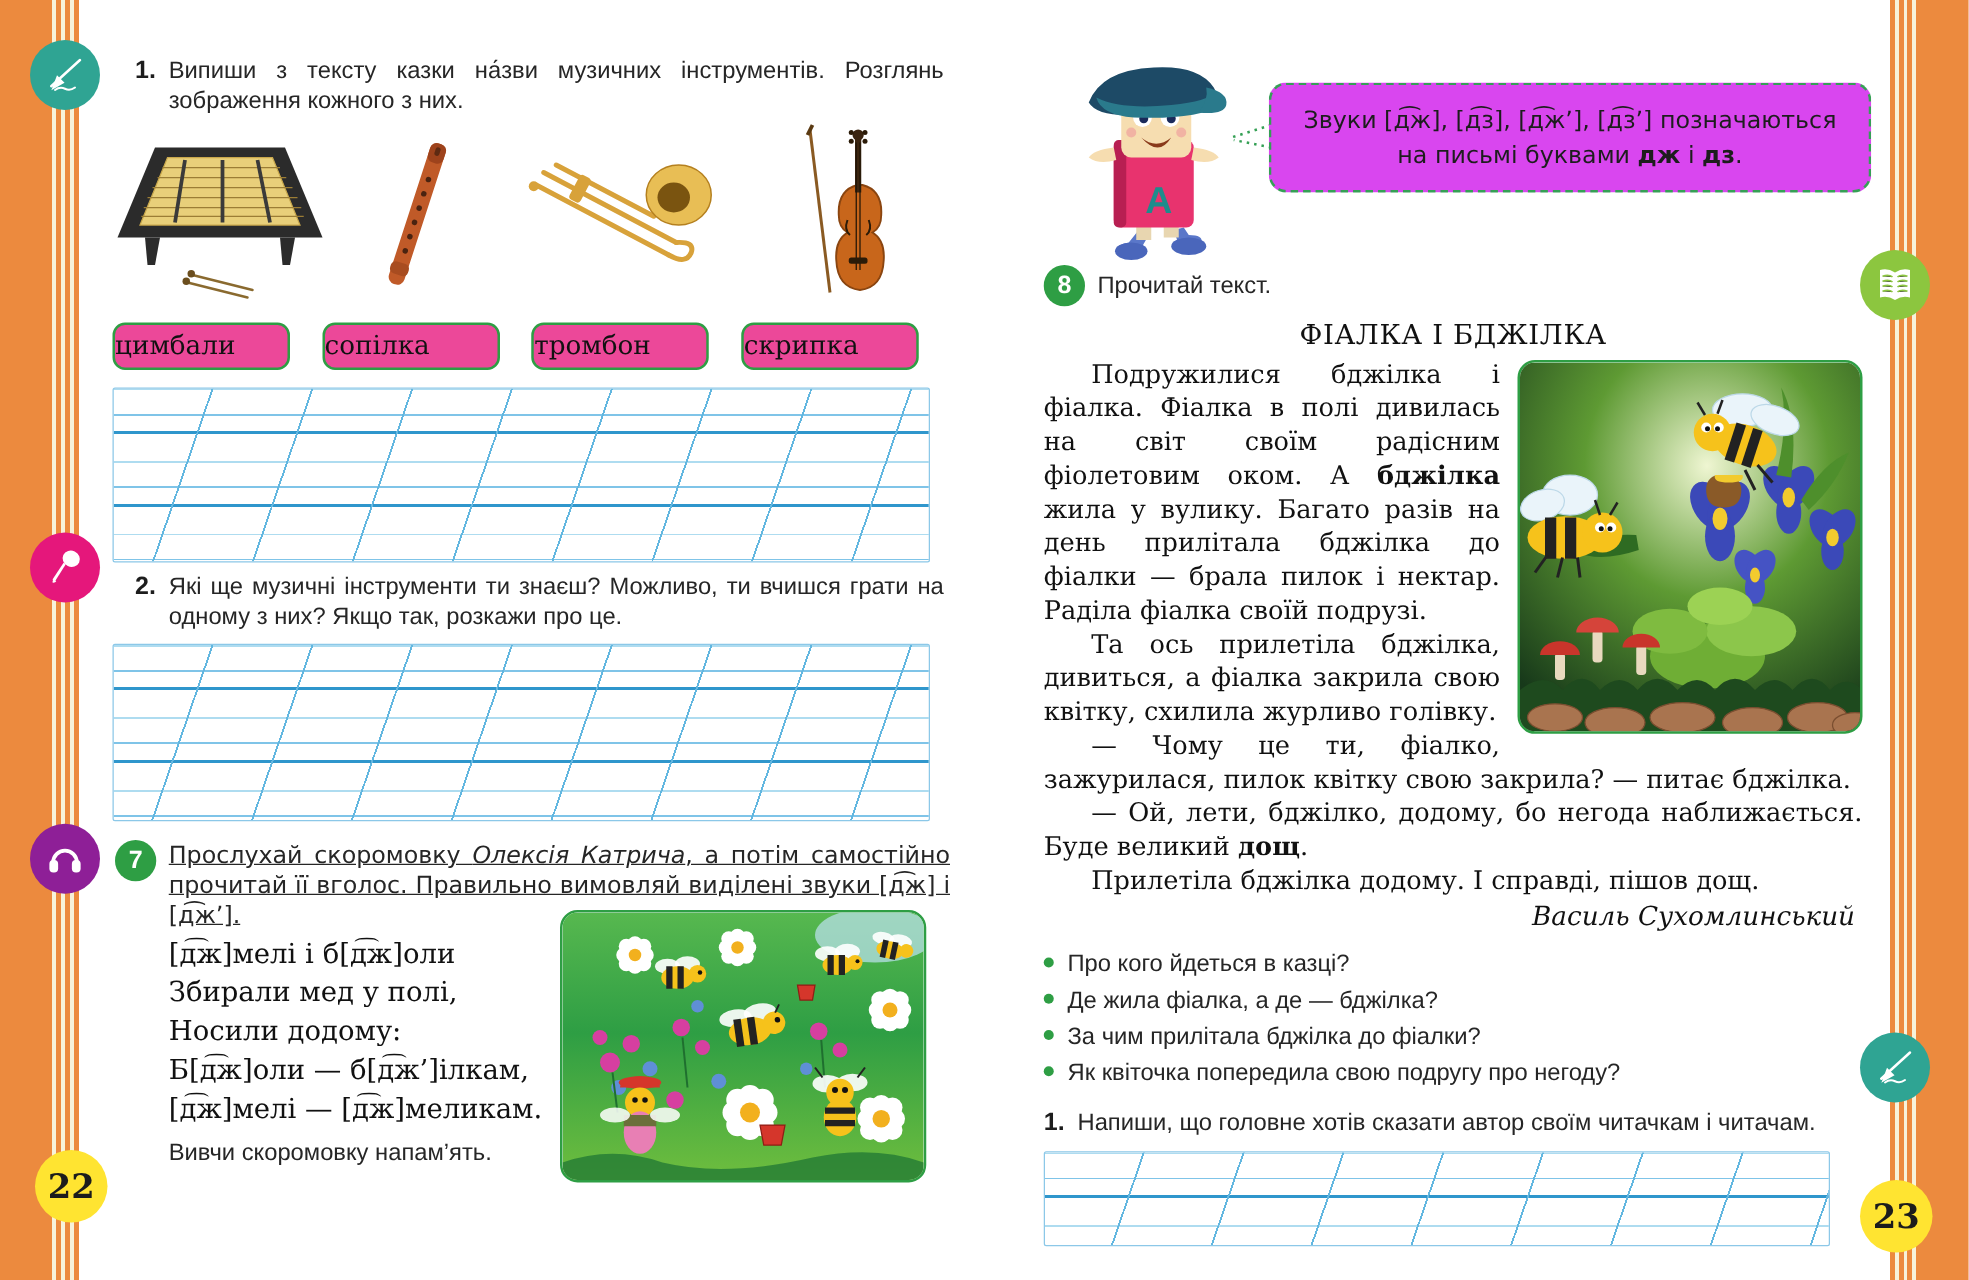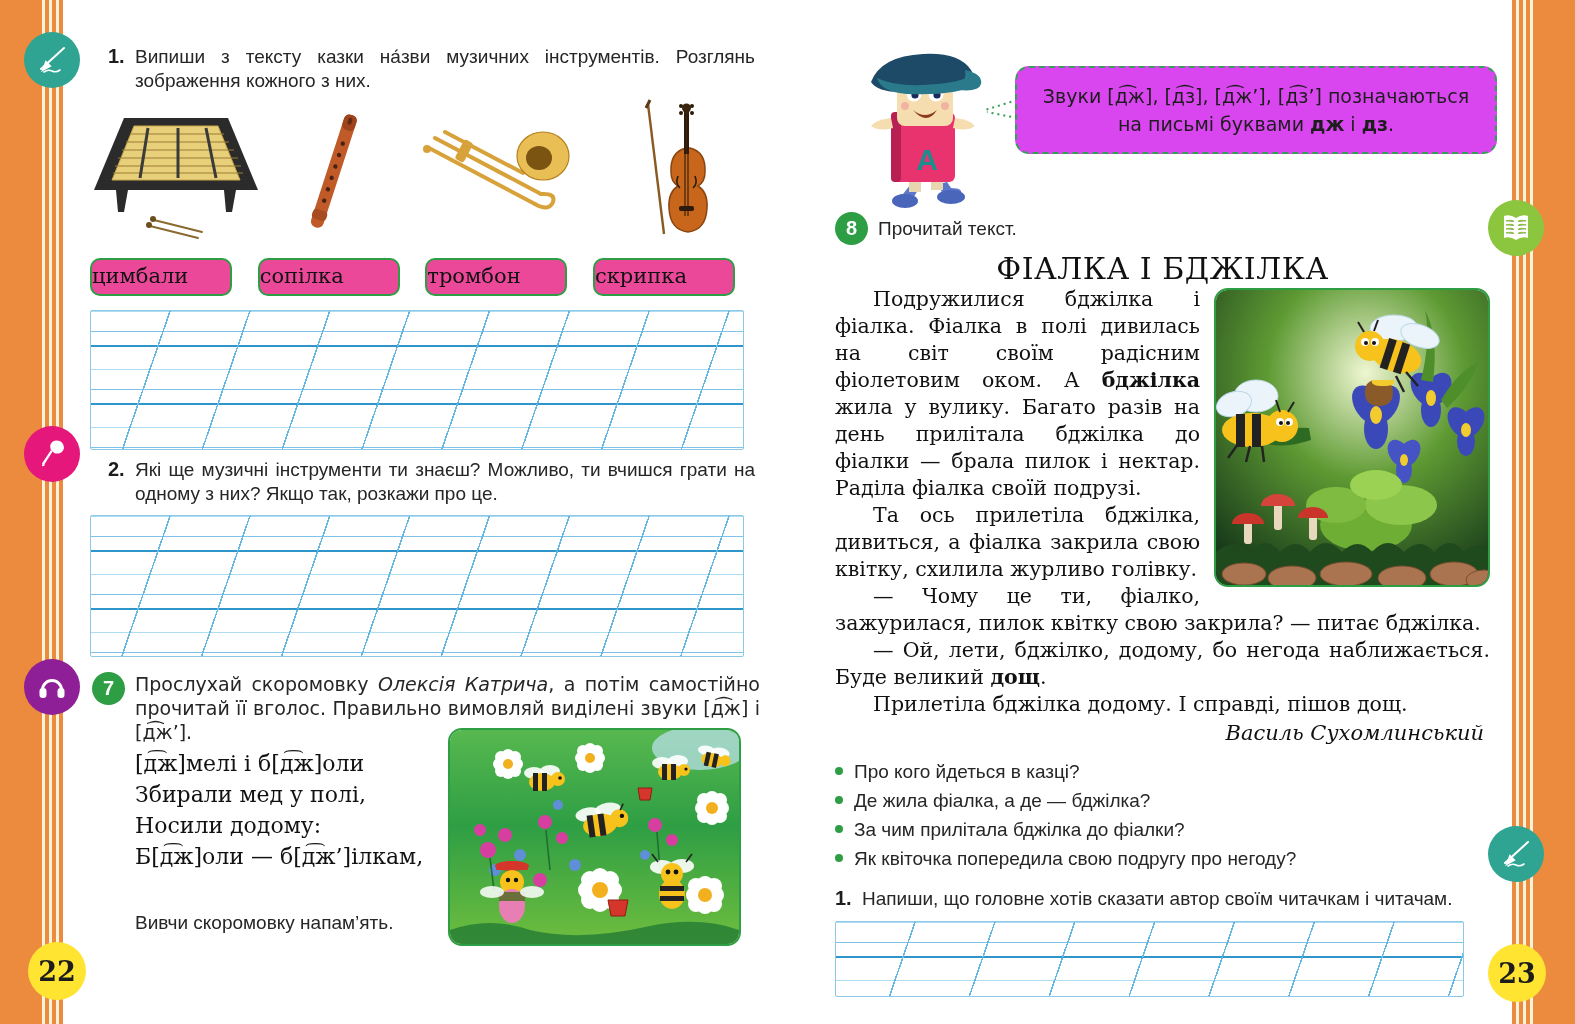--- a/index.html
+++ b/index.html
@@ -60,21 +60,21 @@
   .memorize{font-size:19px;color:#262626;}
 
   
   .speech{position:absolute;left:180px;top:66px;width:442px;border:2px dashed #35A055;border-radius:14px;
     background:#d946ef;padding:14px 18px;font-family:"DejaVu Sans",sans-serif;font-size:19px;line-height:28px;
     text-align:center;color:#1d1d1d;}
   .speech b{font-weight:bold;}
 
   
   .story{font-family:"DejaVu Serif","Liberation Serif",serif;font-size:20.5px;line-height:27px;color:#111;}
-  .story-title{text-align:center;font-size:30px;letter-spacing:.5px;margin:0 0 4px 0;font-weight:500;}
+  .story-title{text-align:center;font-size:22px;letter-spacing:.5px;margin:0 0 4px 0;font-weight:500;}
   .story p{margin:0;text-indent:38px;text-align:justify;}
   .story-img{float:right;width:272px;height:295px;margin:2px 0 6px 14px;border:2.5px solid #2E9E44;
     border-radius:14px;overflow:hidden;}
   .author{clear:none;text-align:right;font-style:italic;font-size:21px;margin-top:2px;padding-right:6px;}
 
   
   .questions{margin:10px 0 0 0;padding:0;list-style:none;}
   .questions li{font-size:19px;line-height:29px;color:#262626;display:flex;align-items:baseline;}
   .qdot{flex:0 0 8px;width:8px;height:8px;border-radius:50%;background:#2E9E44;margin-right:11px;
     position:relative;top:-3px;}
@@ -131,21 +131,21 @@
   <div class="m-icon m-teal" style="left:1488px;top:826px;">
     <svg width="34" height="34" viewBox="0 0 34 34">
         <g stroke="#fff" fill="none" stroke-width="2" stroke-linecap="round">
       <line x1="6" y1="26" x2="29" y2="5"></line>
           <path d="M8 27 l7 -4 -4 -4 z" fill="#fff"></path>
       <path d="M9 29 q4 -3 8 -1 q4 2 8 -1" stroke-width="1.6"></path>
         </g>
       </svg>
   </div>
 
-  <div class="page-circle" style="left:28px;top:942px;">
+  <div class="page-circle" style="left:28px;top:920px;">
     <span>22</span>
     </div>
   <div class="page-circle" style="left:1488px;top:944px;">
     <span>23</span>
     </div>
 
   <div class="page page-l">
 
     <div class="task-row" style="left:18px;top:45px;width:652px;">
       <span class="tnum">1.</span>
@@ -247,28 +247,29 @@
 
     <div class="task-row" style="left:18px;top:458px;width:652px;">
       <span class="tnum">2.</span>
       <span class="ttext" style="width:620px;">Які ще музичні інструменти ти знаєш? Можливо, ти вчишся грати на одному з них? Якщо так, розкажи про це.</span>
     </div>
 
     <div class="writing" style="position:absolute;left:0;top:515px;width:652px;height:140px;"></div>
 
     <div class="task-row" style="left:2px;top:672px;width:668px;">
       <span class="badge">7</span>
-      <span class="ttext tie" style="width:625px;">Прослухай скоромовку <i>Олексія Катрича</i>, а потім самостійно прочитай її вголос. Правильно вимовляй виділені звуки [д͡ж] і [д͡ж’].</span>
+      <span class="ttext tie" style="width:625px;text-decoration:underline;">Прослухай скоромовку <i>Олексія Катрича</i>, а потім самостійно прочитай її вголос. Правильно вимовляй виділені звуки [д͡ж] і [д͡ж’].</span>
     </div>
 
     <div class="poem" style="position:absolute;left:45px;top:748px;width:330px;">
       <div>[д͡ж]мелі і б[д͡ж]оли</div>
       <div>Збирали мед у полі,</div>
       <div>Носили додому:</div>
       <div>Б[д͡ж]оли — б[д͡ж’]ілкам,</div>
+      <div>[д͡ж]мелі — [д͡ж]меликам.</div>
     </div>
     <div class="memorize" style="position:absolute;left:45px;top:912px;">Вивчи скоромовку напам’ять.</div>
 
     <div style="position:absolute;left:358px;top:728px;width:289px;height:214px;border:2.5px solid #2E9E44;border-radius:14px;overflow:hidden;">
       <svg width="289" height="214" viewBox="0 0 289 214">
         <defs>
             <linearGradient id="gm" x1="0" y1="0" x2="0" y2="1">
           <stop offset="0" stop-color="#57B84F"></stop>
               <stop offset=".45" stop-color="#2E9E44"></stop>
               <stop offset="1" stop-color="#6FBE3E"></stop>

